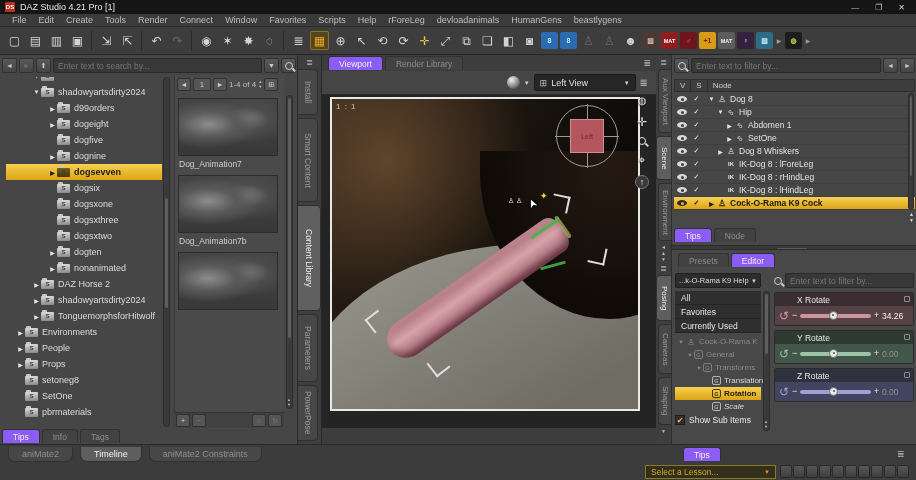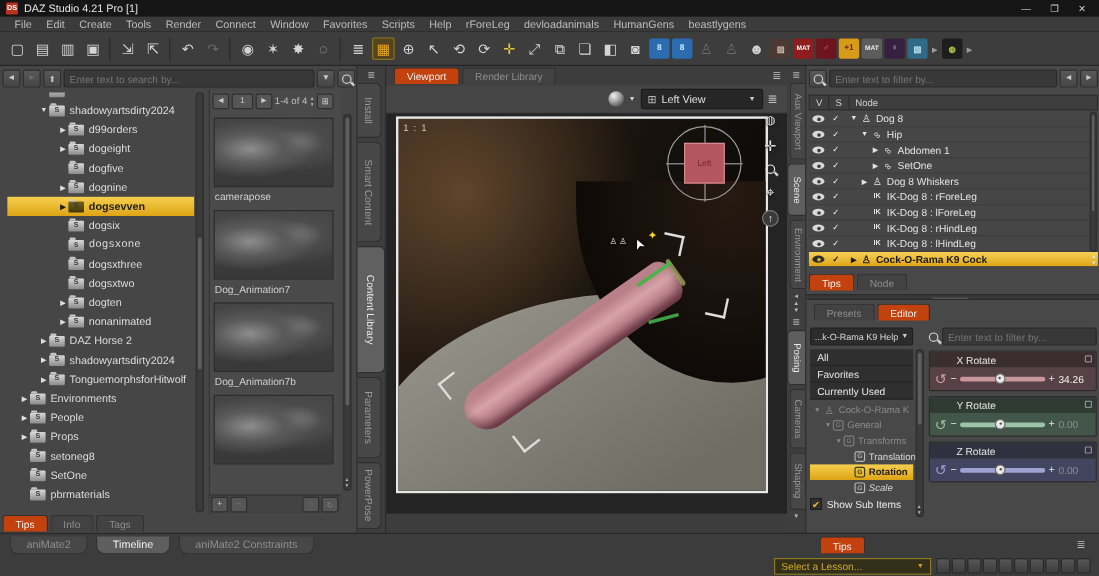--- a/index.html
+++ b/index.html
@@ -22,21 +22,21 @@
   .tb-more{width:10px;font-size:6px;color:#9a9a9a;text-align:center;flex:none}
 
   
   .row-btn{width:15px;height:15px;background:linear-gradient(#585858,#464646);border:1px solid #303030;border-radius:2px;color:#c9c9c9;font-size:7px;display:flex;align-items:center;justify-content:center;flex:none}
   .row-btn.dim{color:#6e6e6e}
   .txt-input{background:#383838;border:1px solid #2a2a2a;color:#bbb;font-size:8.5px;padding:0 4px;height:15px;border-radius:2px;outline:none;min-width:0}
   .txt-input::placeholder{color:#757575}
   .scrollbar{position:absolute;background:#3a3a3a;border:1px solid #2d2d2d;border-radius:3px}
   .sb-thumb{position:absolute;left:1px;right:1px;background:#5e5e5e;border-radius:3px}
   .stab{height:14px;padding:0 10px;font-size:8.5px;display:flex;align-items:center;background:#424242;color:#8d8d8d;border:1px solid #313131;border-bottom:none;border-radius:3px 3px 0 0;margin-right:2px;white-space:nowrap}
-  .stab.active{background:#c2410c;color:#efefef}
+  .stab.active{background:#8b5cf6;color:#efefef}
   .mag-ic{width:8px;height:8px;border:1.5px solid #cfcfcf;border-radius:50%;position:relative;flex:none}
   .mag-ic::after{content:"";position:absolute;left:6px;top:6px;width:4px;height:1.5px;background:#cfcfcf;transform:rotate(45deg)}
 
   
   #leftpanel{position:absolute;left:0;top:55px;width:298px;height:389px;background:#464646;border-right:1px solid #2a2a2a}
   #lib-search-row{position:absolute;left:2px;top:3px;width:294px;display:flex;gap:2px;align-items:center}
   #lib-tree{position:absolute;left:6px;top:22px;width:156px;height:350px;overflow:hidden;background:#464646}
   .tree-row{height:16px;display:flex;align-items:center;font-size:9px;color:#dcdcdc;white-space:nowrap;overflow:hidden}
   .tree-row .arr{width:9px;font-size:6px;color:#e0e0e0;text-align:center;flex:none}
   .folder{width:13px;height:9px;background:linear-gradient(#d9d9d9,#8b8b8b);border-radius:1px;position:relative;margin-right:4px;flex:none}
@@ -288,21 +288,21 @@
       <div class="tree-row sel" style="padding-left: 42px;">
         <span class="arr">▶</span>
         <span class="folder"></span>
         <span>dogsevven</span>
       </div>
       <div class="tree-row" style="padding-left: 42px;">
         <span class="arr"></span>
         <span class="folder"></span>
         <span>dogsix</span>
       </div>
-      <div class="tree-row" style="padding-left: 42px; font-family: Liberation Mono, monospace;">
+      <div class="tree-row" style="padding-left: 42px;">
         <span class="arr"></span>
         <span class="folder"></span>
         <span>dogsxone</span>
       </div>
       <div class="tree-row" style="padding-left: 42px; text-align: center;">
         <span class="arr"></span>
         <span class="folder"></span>
         <span>dogsxthree</span>
       </div>
       <div class="tree-row" style="padding-left: 42px;">
@@ -375,24 +375,20 @@
       <span class="pag-box" style="min-width:18px">1</span>
       <span class="pag-box">►</span>
       <span>1-4 of 4</span>
       <span class="spinner">
           <span>▲</span>
           <span>▼</span>
         </span>
       <span class="pag-box">⊞</span>
     </div>
     <div id="thumb-list">
-        <div class="thumb-item">
-          <div class="thumb-img"></div>
-          <div class="thumb-label">camerapose</div>
-        </div>
         <div class="thumb-item">
           <div class="thumb-img"></div>
           <div class="thumb-label">Dog_Animation7</div>
         </div>
         <div class="thumb-item">
           <div class="thumb-img"></div>
           <div class="thumb-label">Dog_Animation7b</div>
         </div>
         <div class="thumb-item">
           <div class="thumb-img"></div>
@@ -544,28 +540,20 @@
         <span class="s-arr">▶</span>
         <span class="n-icon">♙</span>
         <span>Dog 8 Whiskers</span>
       </div>
       <div class="scene-row">
         <span class="eye"></span>
         <span class="schk">✓</span>
         <span style="width: 13px; flex: 0 0 auto;"></span>
         <span class="s-arr"></span>
         <span class="n-icon ik">IK</span>
-        <span>IK-Dog 8 : rForeLeg</span>
-      </div>
-      <div class="scene-row">
-        <span class="eye"></span>
-        <span class="schk">✓</span>
-        <span style="width: 13px; flex: 0 0 auto;"></span>
-        <span class="s-arr"></span>
-        <span class="n-icon ik">IK</span>
         <span>IK-Dog 8 : lForeLeg</span>
       </div>
       <div class="scene-row">
         <span class="eye"></span>
         <span class="schk">✓</span>
         <span style="width: 13px; flex: 0 0 auto;"></span>
         <span class="s-arr"></span>
         <span class="n-icon ik">IK</span>
         <span>IK-Dog 8 : rHindLeg</span>
       </div>

